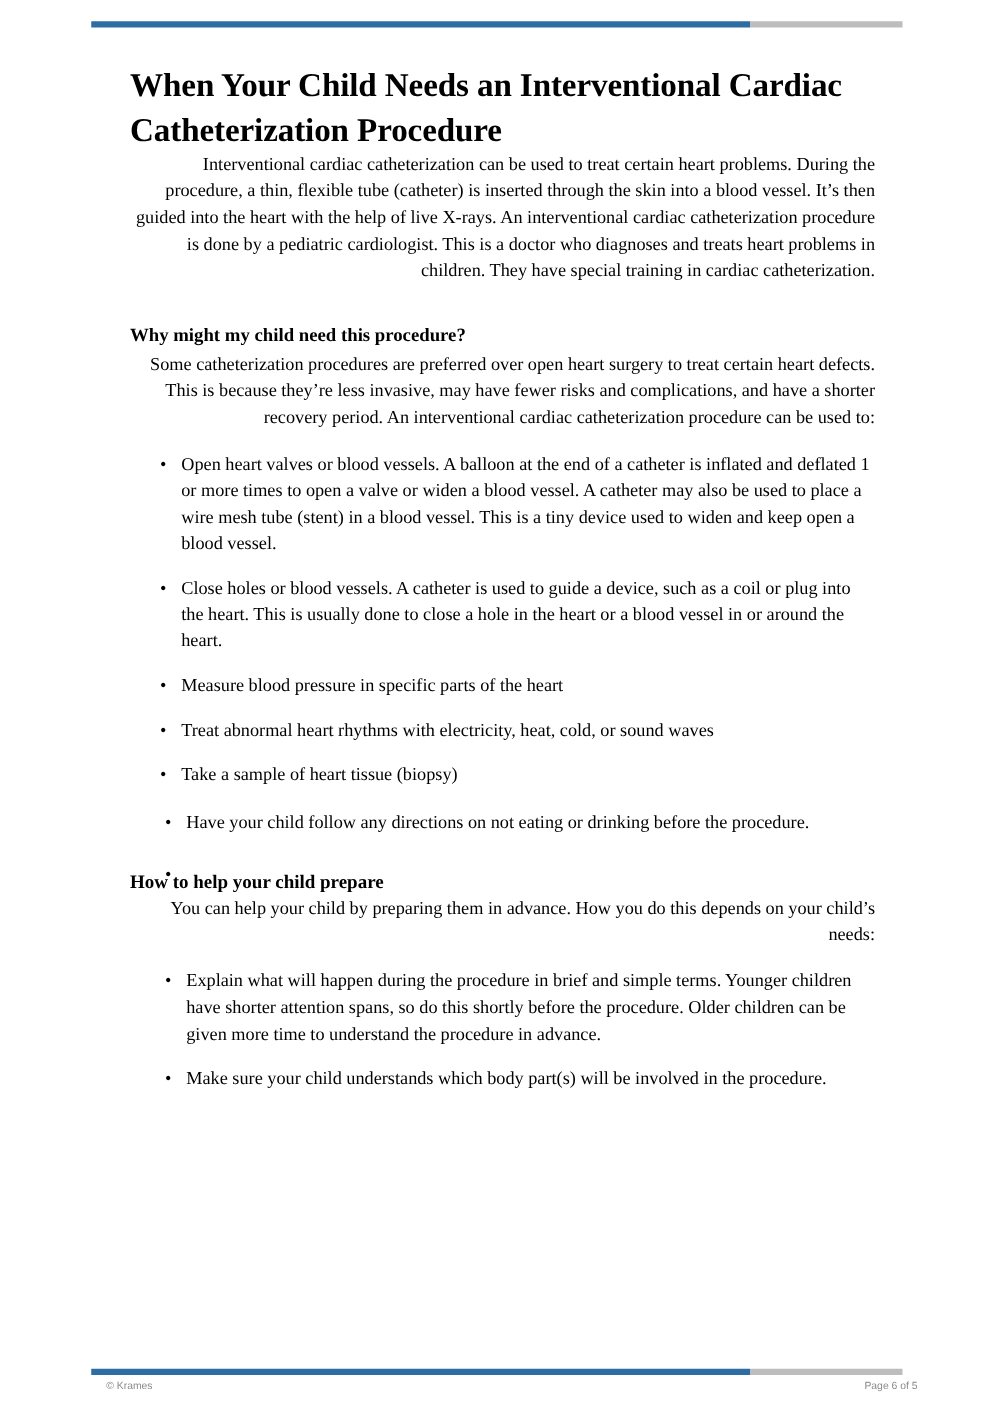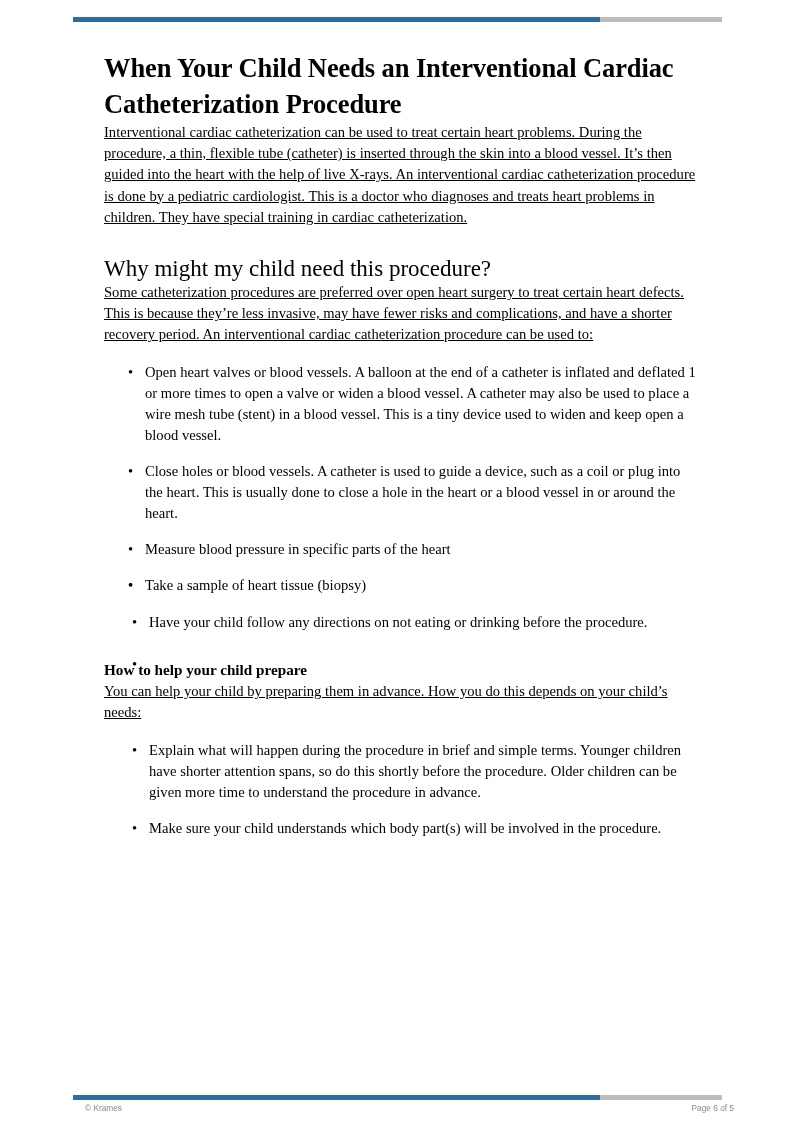--- a/index.html
+++ b/index.html
@@ -57,30 +57,29 @@
     line-height: 36px;
     font-weight: bold;
     margin: 0 0 0 0;
     letter-spacing: -0.1px;
   }
 
   p.body-text {
     font-size: 14.6px;
     line-height: 21.2px;
     margin: 0;
-    text-align: left;
-    text-decoration: underline;
+    text-align: right;
   }
 
   .intro { margin-top: 22px; }
 
   h2.section-head {
-    font-size: 23px;
+    font-size: 15px;
     line-height: 26px;
-    font-weight: normal;
+    font-weight: bold;
     margin: 28px 0 0 0;
   }
   h2.section-head.tight { margin-top: 27px; }
 
   h3.sub-head {
     font-size: 15.2px;
     line-height: 22px;
     font-weight: bold;
     margin: 26px 0 0 0;
   }
@@ -162,20 +161,21 @@
       <li>
         <span class="bullet-dot">•</span>
         <span>Close holes or blood vessels. A catheter is used to guide a device, such as a coil or plug into the heart. This is usually done to close a hole in the heart or a blood vessel in or around the heart.</span>
       </li>
       <li>
         <span class="bullet-dot">•</span>
         <span>Measure blood pressure in specific parts of the heart</span>
       </li>
       <li>
         <span class="bullet-dot">•</span>
+        <span>Treat abnormal heart rhythms with electricity, heat, cold, or sound waves</span>
       </li>
       <li>
         <span class="bullet-dot">•</span>
         <span>Take a sample of heart tissue (biopsy)</span>
       </li>
     </ul>
 
 
     <ul class="bullets indented spaced">
       <li>

